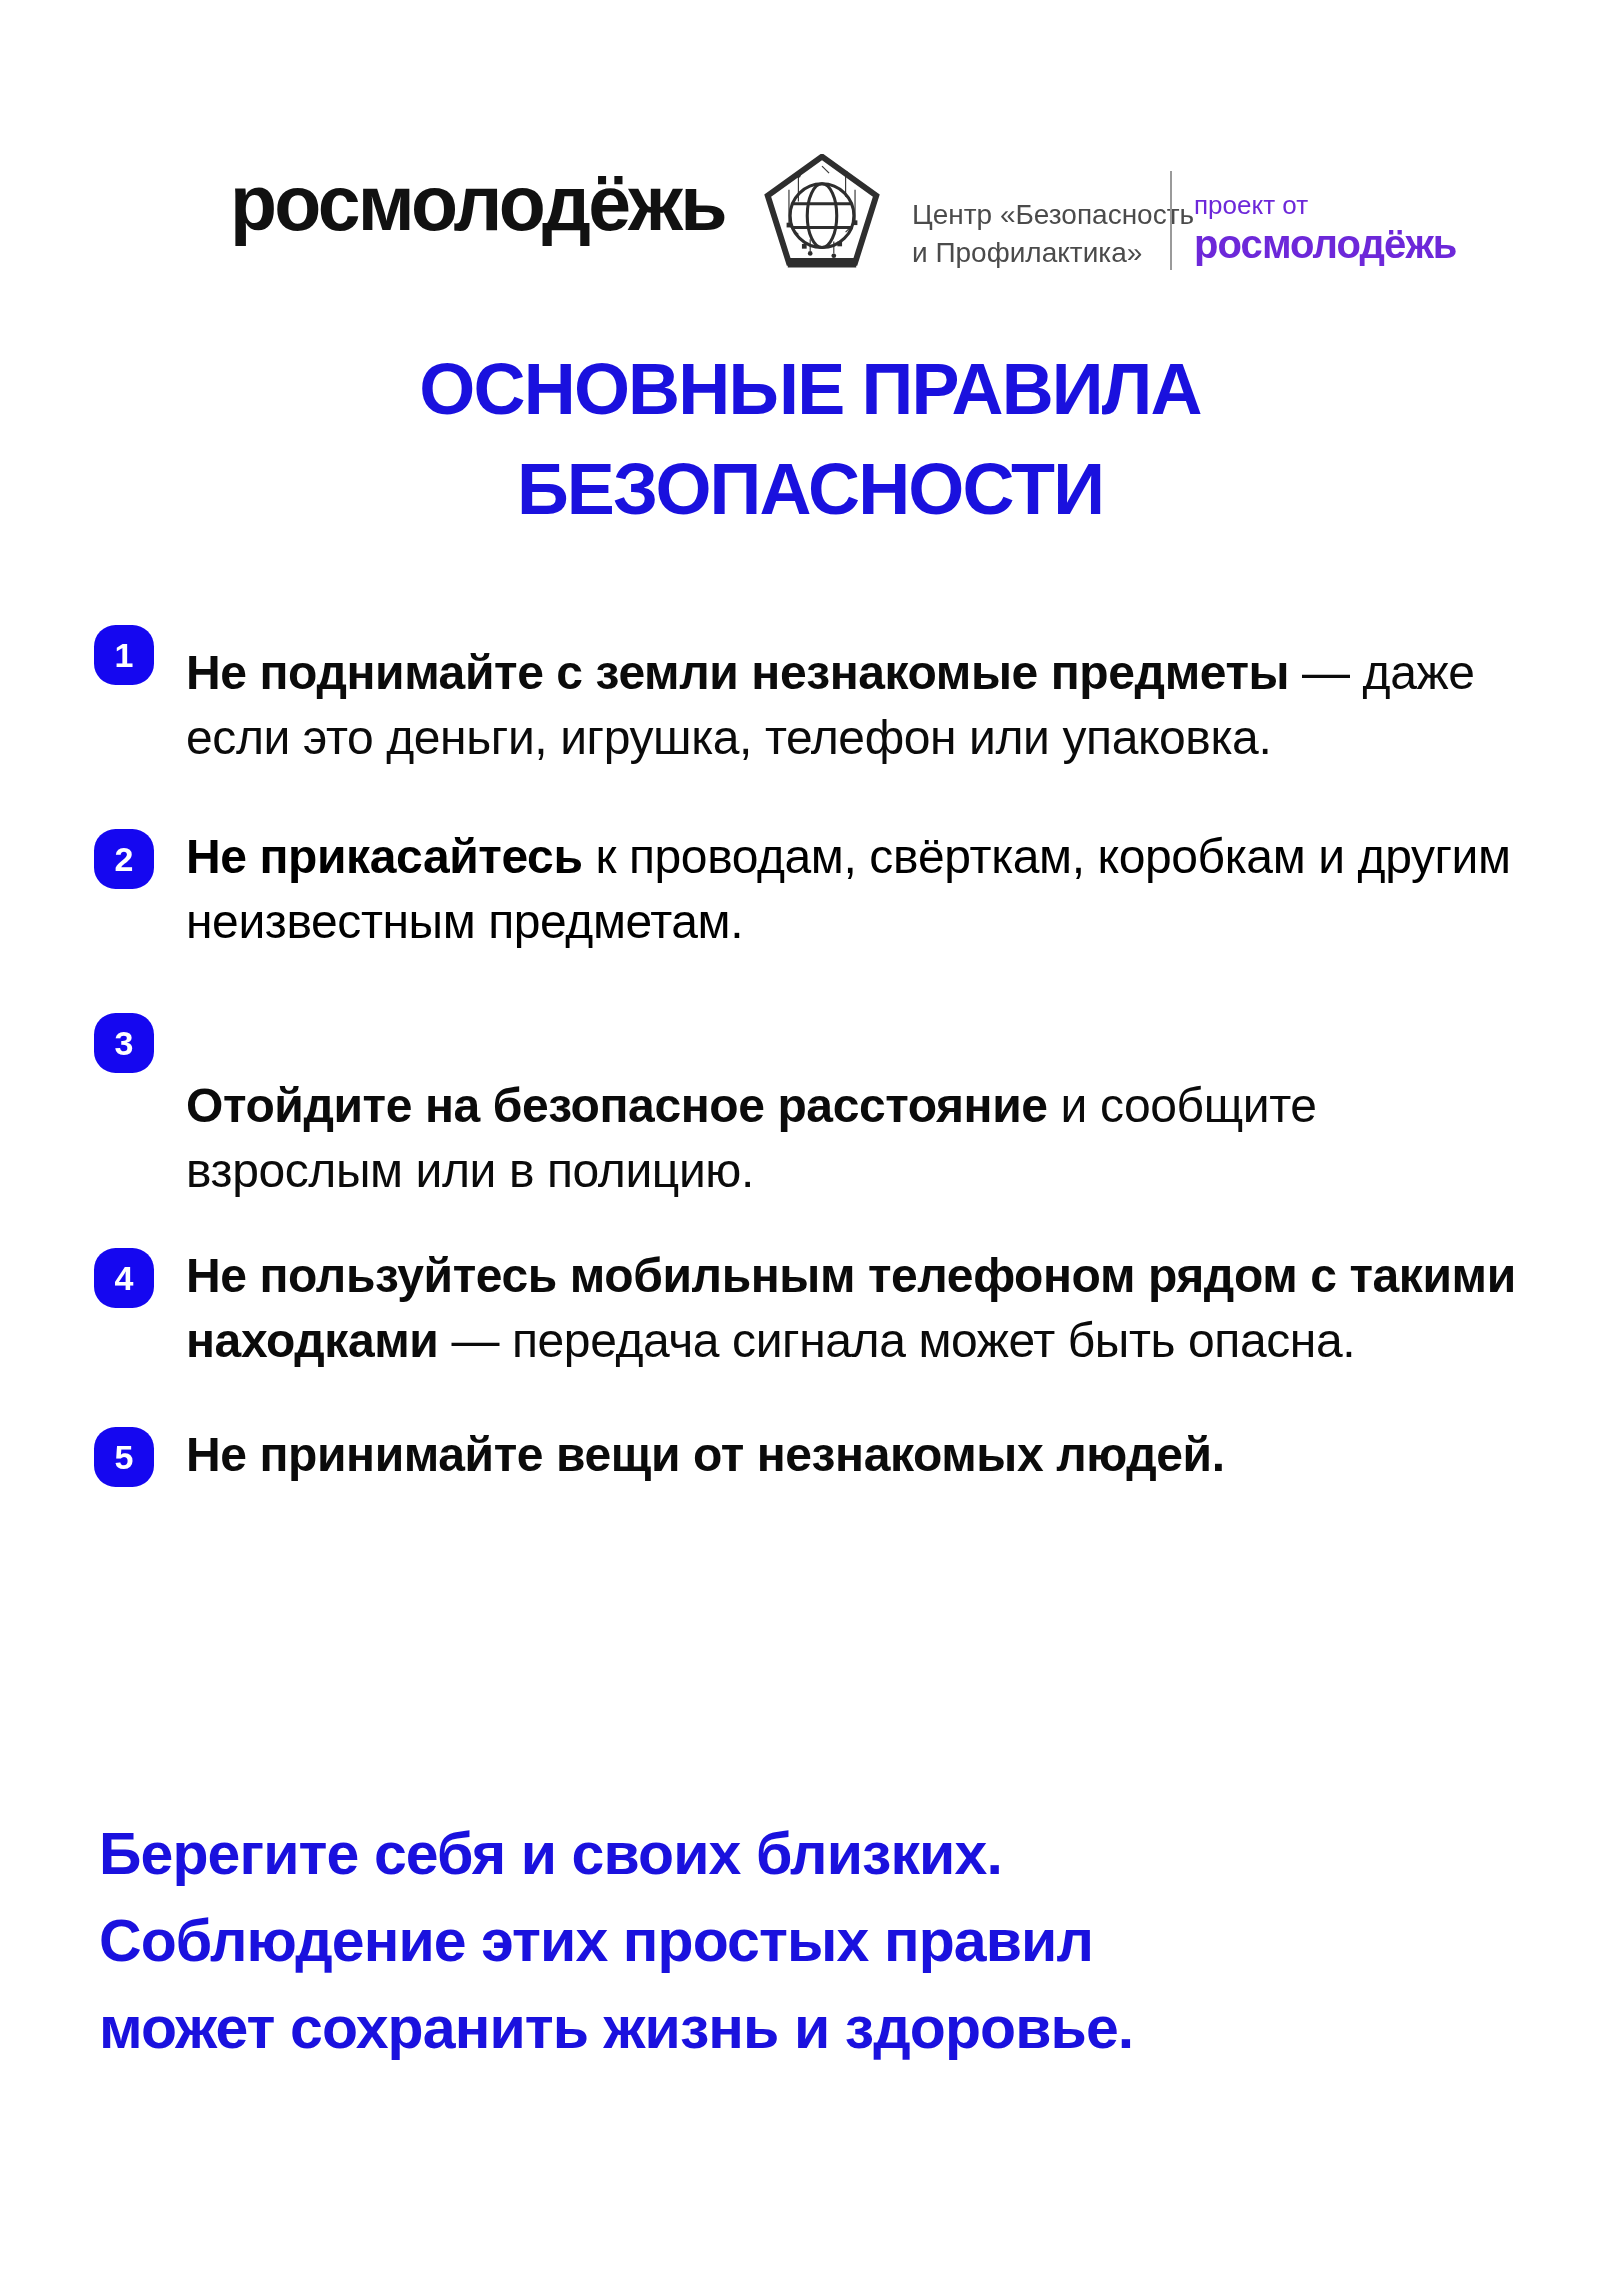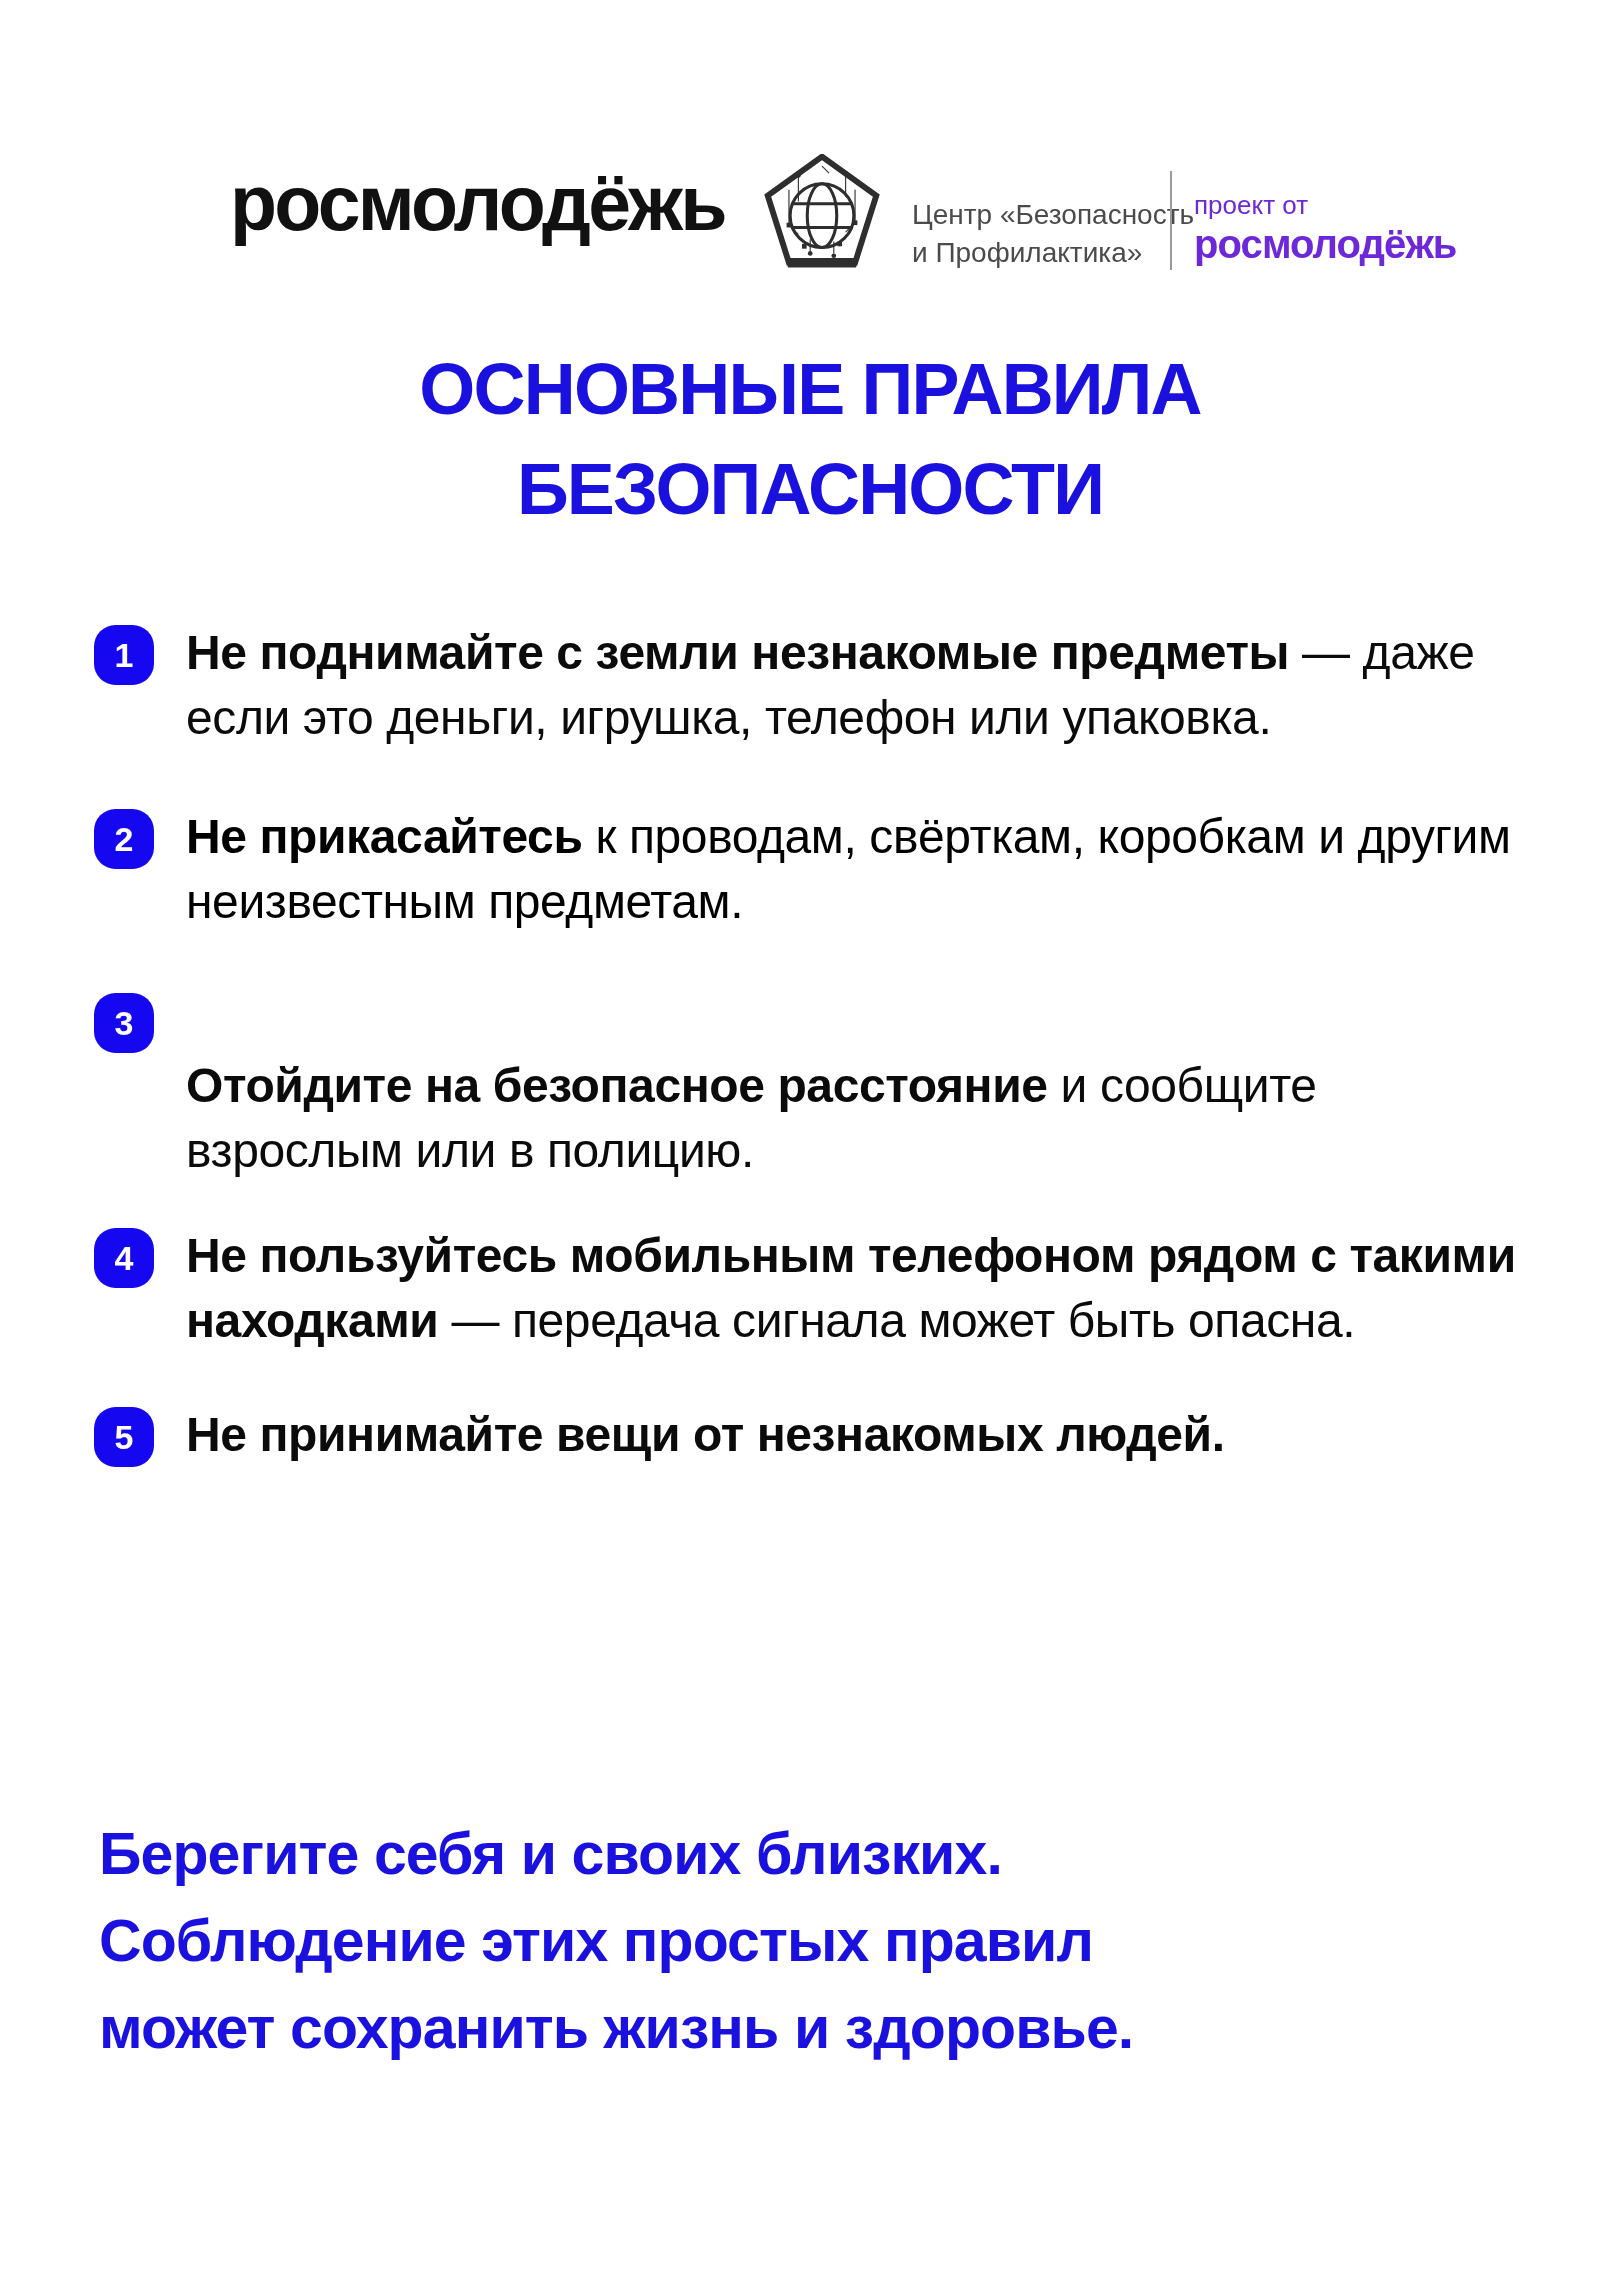--- a/index.html
+++ b/index.html
@@ -113,21 +113,21 @@
   </div>
 
   <div class="title" style="color: rgb(26, 17, 222);">
     <div>ОСНОВНЫЕ ПРАВИЛА</div>
     <div>БЕЗОПАСНОСТИ</div>
   </div>
 
   <div class="rules" id="rules-container">
       <div class="rule" style="margin-bottom: 54px;">
         <div class="badge" style="background: rgb(21, 7, 240);">1</div>
-        <div class="rule-text" style="color: rgb(11, 11, 11);"><b>Не поднимайте с земли незнакомые предметы</b><span> — даже если это деньги, игрушка, телефон или упаковка.</span></div>
+        <div class="rule-text" style="color: rgb(11, 11, 11); margin-top: 20px;"><b>Не поднимайте с земли незнакомые предметы</b><span> — даже если это деньги, игрушка, телефон или упаковка.</span></div>
       </div>
       <div class="rule" style="margin-bottom: 54px;">
         <div class="badge" style="background: rgb(21, 7, 240);">2</div>
         <div class="rule-text" style="color: #000000;"><b>Не прикасайтесь</b><span> к проводам, свёрткам, коробкам и другим неизвестным предметам.</span></div>
       </div>
       <div class="rule" style="margin-bottom: 40px;">
         <div class="badge" style="background: rgb(21, 7, 240);">3</div>
         <div class="rule-text" style="color: rgb(11, 11, 11);"><br><b>Отойдите на безопасное расстояние</b><span> и сообщите взрослым или в полицию.</span></div>
       </div>
       <div class="rule" style="margin-bottom: 49px;">

